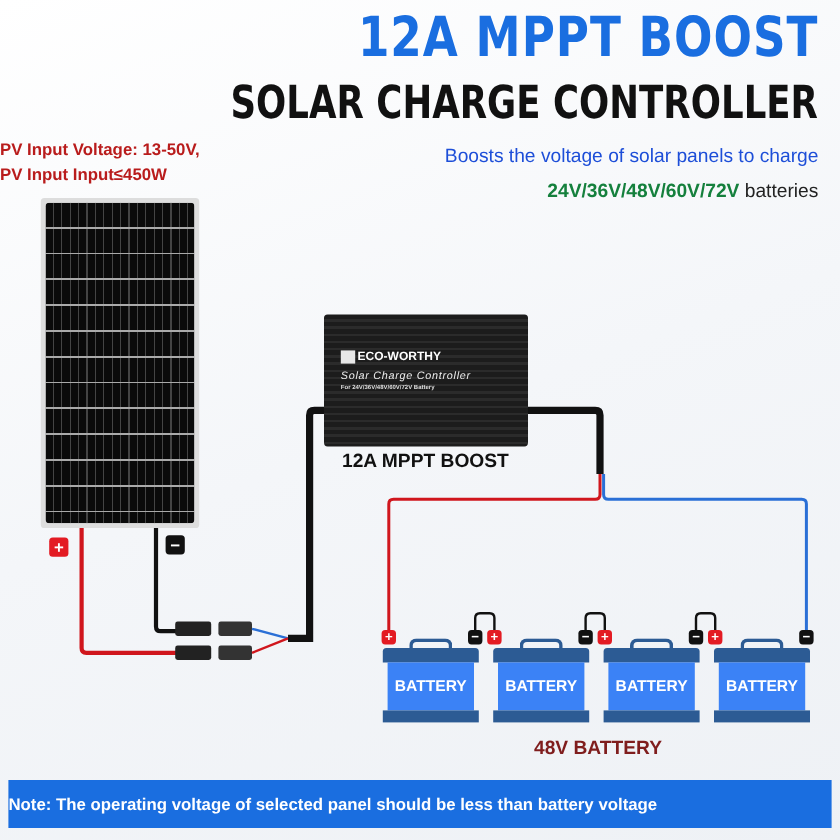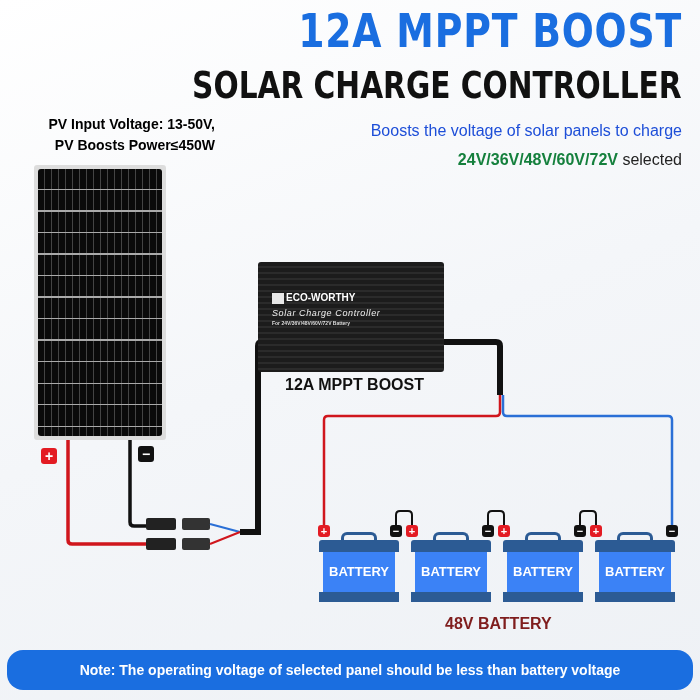--- a/index.html
+++ b/index.html
@@ -20,35 +20,35 @@
   .title-2 {
     right: 18px; top: 66px;
     font-family: "DejaVu Sans", sans-serif;
     font-weight: 900; font-size: 38px; color: #111;
     transform: scaleX(0.78); transform-origin: right; line-height: 1;
   }
   .sub-1 { right: 18px; top: 122px; font-size: 16px; color: #1d4ed8; }
   .sub-2 { right: 18px; top: 151px; font-size: 16px; color: #222; }
   .sub-2 .hl { color: #15803d; font-weight: bold; }
   .pv-info {
-    left: 0; top: 114px; width: 215px; text-align: right;
-    font-weight: bold; font-size: 14px; color: #000000; line-height: 21px;
+    left: 0; top: 114px; width: 215px; text-align: left;
+    font-weight: bold; font-size: 14px; color: #b91c1c; line-height: 21px;
   }
   .panel {
     left: 34px; top: 165px; width: 132px; height: 275px;
     background: #ddd; border-radius: 3px; padding: 4px;
   }
   .panel-inner {
     width: 100%; height: 100%; background: #0a0a0a; border-radius: 3px;
     background-image:
       repeating-linear-gradient(to bottom, transparent 0, transparent 20px, #aaa 20px, #aaa 21.5px),
       repeating-linear-gradient(to right, transparent 0, transparent 6px, #444 6px, #444 7px);
   }
   .controller {
-    left: 258px; top: 262px; width: 186px; height: 110px;
+    left: 270px; top: 262px; width: 170px; height: 110px;
     background: repeating-linear-gradient(to bottom, #1c1c1c 0, #1c1c1c 4px, #2b2b2b 4px, #2b2b2b 6px);
     border-radius: 3px;
   }
   .ctrl-brand { left: 14px; top: 30px; color: #fff; font-weight: bold; font-size: 10px; }
   .ctrl-logo { display:inline-block; width: 12px; height: 11px; background:#e8e8e8; vertical-align: middle; margin-right: 2px; }
   .ctrl-name { left: 14px; top: 46px; color:#eee; font-style: italic; font-size: 9px; letter-spacing: 0.6px; }
   .ctrl-batt { left: 14px; top: 58px; color:#ddd; font-size: 5px; font-weight: bold; }
   .ctrl-label { left: 285px; top: 376px; font-weight: bold; font-size: 16px; color:#111; }
   .pol {
     width: 16px; height: 16px; border-radius: 3px; color: #fff;
@@ -58,22 +58,22 @@
   .pol.minus { background: #111; }
   .pol.sm { width: 12px; height: 12px; font-size: 11px; line-height: 12px; border-radius: 3px; }
   .battery { width: 80px; height: 72px; }
   .batt-handle { left: 22px; top: 0; width: 36px; height: 10px; border: 3px solid #2c5b94; border-bottom: none; border-radius: 6px 6px 0 0; }
   .batt-top { left: 0; top: 8px; width: 80px; height: 12px; background: #2c5b94; border-radius: 3px 3px 0 0; }
   .batt-body { left: 4px; top: 20px; width: 72px; height: 40px; background: #3b82f6; color:#fff; font-weight:bold; font-size: 13px; text-align:center; line-height: 40px; }
   .batt-base { left: 0; top: 60px; width: 80px; height: 10px; background: #2c5b94; }
   .batt-label { left: 445px; top: 615px; font-weight: bold; font-size: 16px; color:#7f1d1d; }
   .note {
     left: 7px; top: 650px; width: 686px; height: 40px;
-    background: #1a6ee0; border-radius: 16px; color: #fff;
-    font-weight: bold; font-size: 14px; text-align: center; line-height: 40px;
+    background: #1a6ee0; border-radius: 0; color: #fff;
+    font-weight: bold; font-size: 14px; line-height: 40px;
   }
   svg.wires { left: 0; top: 0; width: 700px; height: 700px; }
 </style>
 </head>
 <body>
 
 <svg class="abs wires" viewBox="0 0 700 700">
 
   <path d="M68 440 V540 Q68 544 72 544 H150" stroke="#d0161d" stroke-width="3.5" fill="none"></path>
 
@@ -94,25 +94,25 @@
   <path d="M503 395 V412 Q503 416 507 416 H668 Q672 416 672 420 V525" stroke="#2a6fd6" stroke-width="2.5" fill="none"></path>
 
   <path d="M396 525 V515 Q396 511 400 511 H408 Q412 511 412 515 V525" stroke="#111" stroke-width="2" fill="none"></path>
   <path d="M488 525 V515 Q488 511 492 511 H500 Q504 511 504 515 V525" stroke="#111" stroke-width="2" fill="none"></path>
   <path d="M580 525 V515 Q580 511 584 511 H592 Q596 511 596 515 V525" stroke="#111" stroke-width="2" fill="none"></path>
 </svg>
 
 <div class="abs title-1">12A MPPT BOOST</div>
 <div class="abs title-2">SOLAR CHARGE CONTROLLER</div>
 <div class="abs sub-1">Boosts the voltage of solar panels to charge</div>
-<div class="abs sub-2"><span class="hl">24V/36V/48V/60V/72V</span><span> selected</span></div>
+<div class="abs sub-2"><span class="hl">24V/36V/48V/60V/72V</span><span> batteries</span></div>
 
 <div class="abs pv-info">
   <div>PV Input Voltage: 13-50V,</div>
-  <div>PV Boosts Power≤450W</div>
+  <div>PV Input Input≤450W</div>
 </div>
 
 <div class="abs panel">
     <div class="panel-inner"></div>
   </div>
 <div class="abs pol plus" style="left:41px;top:448px;">+</div>
 <div class="abs pol minus" style="left:138px;top:446px;">−</div>
 
 <div class="abs controller">
   <div class="abs ctrl-brand"><span class="ctrl-logo"></span><span>ECO-WORTHY</span></div>

